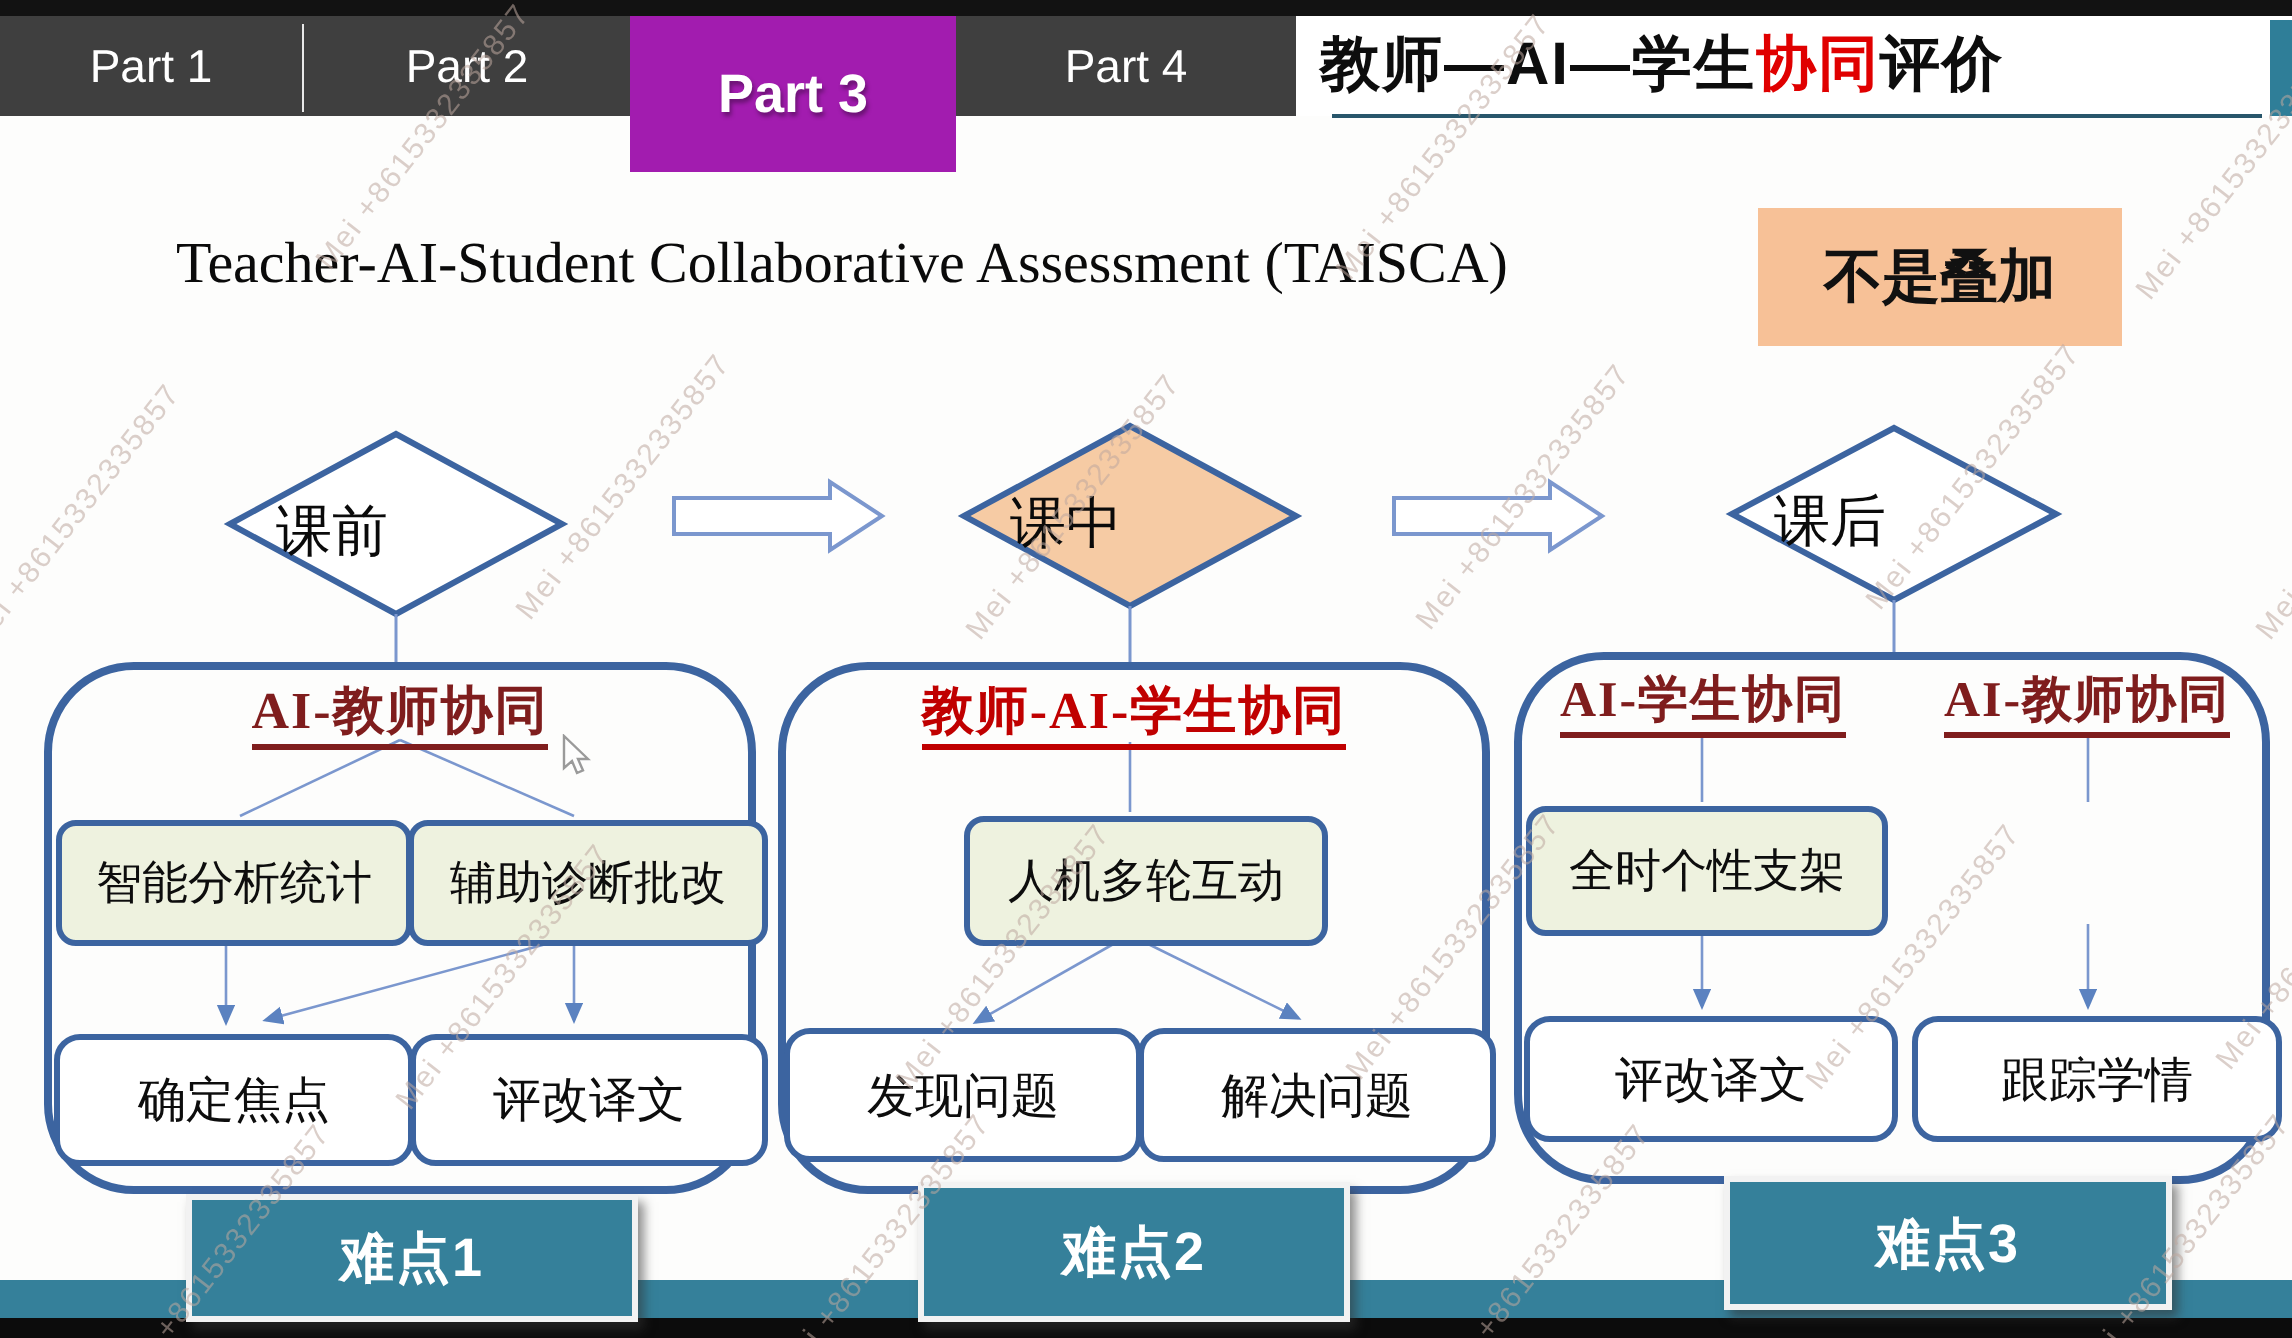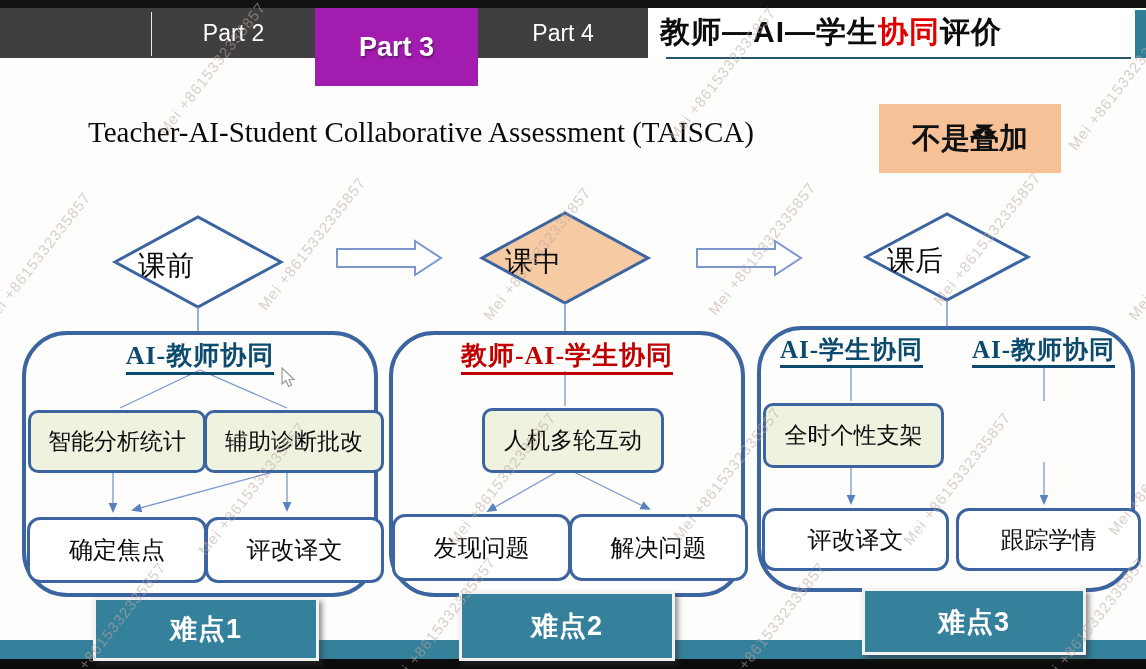--- a/index.html
+++ b/index.html
@@ -25,21 +25,21 @@
             font-size:29px;color:#0a0a0a;white-space:nowrap;}
   .badge{position:absolute;left:879px;top:104px;width:182px;height:69px;background:#f7c197;
          display:flex;align-items:center;justify-content:center;font-size:29px;font-weight:bold;color:#111;}
   
   svg.flow{position:absolute;left:0;top:0;z-index:1;pointer-events:none;}
   .stage-label{position:absolute;width:120px;text-align:left;font-size:28px;font-weight:normal;
                color:#0a0a0a;z-index:2;}
   
   .panel{position:absolute;border:4px solid #3c64a0;border-radius:45px;background:transparent;z-index:1;}
   .panel-heading{position:absolute;text-align:center;z-index:2;font-family:"Liberation Serif",serif;
-                 font-weight:bold;color:#0c4a6e;white-space:nowrap;}
+                 font-weight:bold;color:#7f1d1d;white-space:nowrap;}
   .panel-heading .u{border-bottom:3px solid currentColor;padding-bottom:2px;letter-spacing:1px;}
   .heading-red{color:#c00000;}
   .nodebox{position:absolute;display:flex;align-items:center;justify-content:center;z-index:2;
            font-family:"Liberation Serif",serif;font-size:23px;color:#0d0d0d;white-space:nowrap;}
   .green{background:#eef2df;border:3px solid #3c64a0;border-radius:10px;}
   .white{background:#ffffff;border:3px solid #3c64a0;border-radius:13px;font-size:24px;}
   
   .band{position:absolute;left:0;top:640px;width:1146px;height:19px;background:#35809a;z-index:4;}
   .bottom-bar{position:absolute;left:0;top:659px;width:1146px;height:10px;background:#0c0c0c;z-index:4;}
   .tag{position:absolute;background:#35809a;border:3px solid #f2f2f2;z-index:5;
@@ -50,20 +50,21 @@
       font-size:15px;letter-spacing:1px;white-space:nowrap;pointer-events:none;}
   .cursor-svg{position:absolute;left:0;top:0;z-index:50;pointer-events:none;}
 </style>
 </head>
 <body>
 
 <div class="slide">
 
   <div class="top-strip"></div>
   <div class="navbar">
+    <div class="nav-item" style="left:0;width:151px;">Part 1</div>
     <div class="nav-div" style="left:151px;"></div>
     <div class="nav-item" style="left:152px;width:163px;">Part 2</div>
     <div class="nav-item" style="left:478px;width:170px;">Part 4</div>
   </div>
   <div class="nav-active">Part 3</div>
 
   <div class="title-zone"></div>
   <div class="page-title"><span>教师—AI—学生</span><span class="hl">协同</span><span>评价</span></div>
   <div class="title-underline"></div>
   <div class="right-accent"></div>

